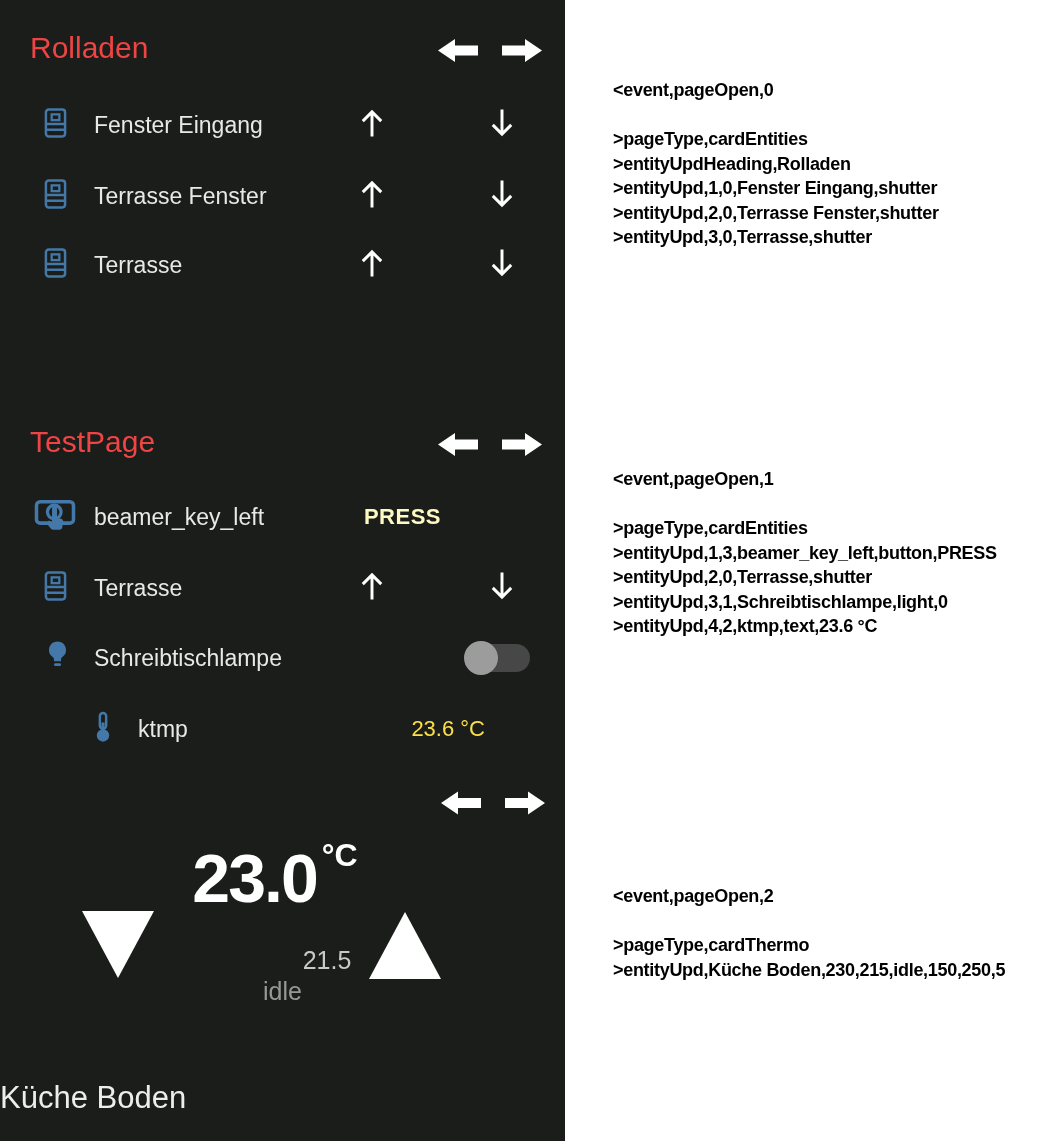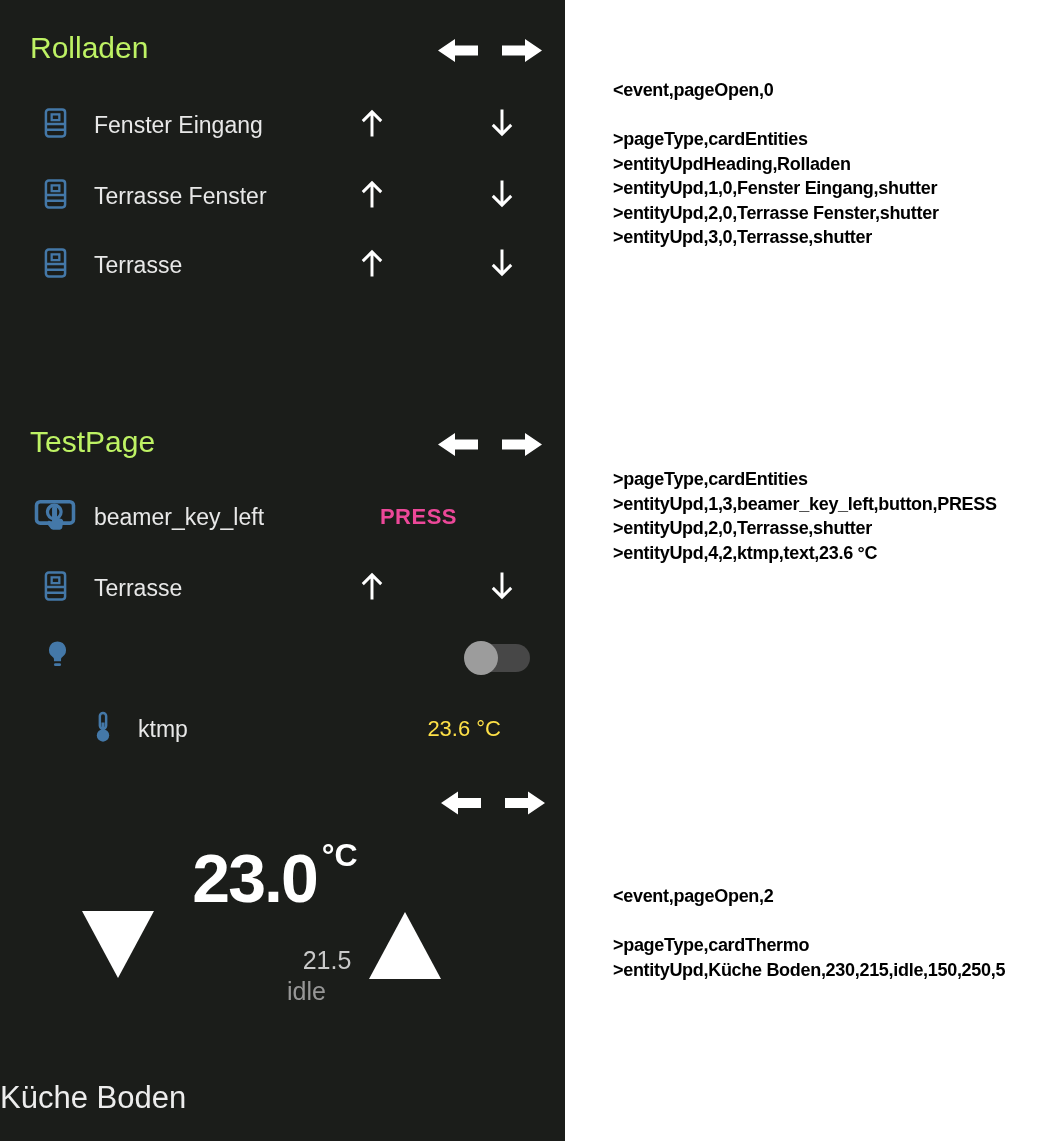--- a/index.html
+++ b/index.html
@@ -3,48 +3,48 @@
 <meta charset="utf-8">
 <style>
   html,body{margin:0;padding:0;}
   body{
     width:1045px;height:1141px;position:relative;background:#ffffff;
     font-family:"Liberation Sans", sans-serif;overflow:hidden;
   }
   
   .panel-col{position:absolute;left:0;top:0;width:565px;height:1141px;background:#1b1d1a;}
   .abs{position:absolute;}
-  .page-title{font-size:30px;color:#bef264;line-height:40px;}
+  .page-title{font-size:30px;color:#ef4444;line-height:40px;}
   .nav-arrows{position:absolute;display:flex;gap:24px;}
   .nav-arrows svg{display:block;}
   
-  .row{position:absolute;left:0;width:479px;height:44px;padding-left:16px;}
+  .row{position:absolute;left:0;width:479px;height:44px;}
   .row .ent-label{position:absolute;left:94px;top:50%;transform:translateY(-50%);
     font-size:23px;color:#e8e8e8;white-space:nowrap;}
   .icon{position:absolute;top:50%;transform:translateY(-50%);}
   .ctl{position:absolute;top:50%;transform:translateY(-50%);}
   .ctl-up{left:357px;} .ctl-stop{left:425px;} .ctl-down{left:487px;}
   .stop-square{width:22px;height:22px;background:#ffffff;}
   .press-label{position:absolute;right:38px;top:50%;transform:translateY(-50%);
-    font-size:22px;font-weight:bold;color:#ec4899;letter-spacing:.5px;}
+    font-size:22px;font-weight:bold;color:#fef9c3;letter-spacing:.5px;}
   .value-label{position:absolute;right:38px;top:50%;transform:translateY(-50%);
     font-size:22px;color:#fde047;}
   
   .toggle{position:absolute;left:464px;top:50%;transform:translateY(-50%);width:66px;height:34px;}
   .toggle .track{position:absolute;right:0;top:3px;width:60px;height:28px;border-radius:14px;background:#474747;}
   .toggle .knob{position:absolute;left:0;top:0;width:34px;height:34px;border-radius:50%;background:#9c9c9c;}
   
   .temp-row{position:absolute;left:0;top:838px;width:550px;text-align:center;color:#ffffff;white-space:nowrap;}
   .temp-big{font-size:68px;font-weight:bold;letter-spacing:-2px;line-height:80px;}
   .temp-unit{font-size:32px;font-weight:bold;position:relative;top:-36px;margin-left:5px;}
   .tri{width:0;height:0;position:absolute;}
   .tri-down{left:82px;top:911px;border-left:36px solid transparent;border-right:36px solid transparent;border-top:67px solid #ffffff;}
   .tri-up{left:369px;top:912px;border-left:36px solid transparent;border-right:36px solid transparent;border-bottom:67px solid #ffffff;}
   .setpoint{position:absolute;left:0;top:946px;width:654px;text-align:center;font-size:25px;color:#c9c9c9;}
-  .hvac-state{position:absolute;left:0;top:977px;width:565px;text-align:center;font-size:25px;color:#979797;padding-left:24px;}
+  .hvac-state{position:absolute;left:0;top:977px;width:565px;text-align:center;font-size:25px;color:#979797;}
   .thermo-title{position:absolute;left:0;top:1080px;width:532px;font-size:31px;color:#ededed;}
   
   .log{position:absolute;left:613px;font-size:18px;font-weight:bold;color:#000000;
     line-height:24.5px;letter-spacing:-0.3px;white-space:nowrap;}
   .log .open{margin-bottom:24.5px;}
 </style>
 </head>
 <body>
 
 <div class="panel-col">
@@ -183,20 +183,21 @@
     </span>
   </div>
 
   <div class="row" style="top:636px;">
     <span class="icon" style="left:45px;">
       <svg width="25" height="34" viewBox="0 0 24 32">
         <path d="M12 2 a8.2 8.2 0 0 0-4.4 15.1 c.6 .4 1 1 1 1.7 V21 h6.8 v-2.2 c0-.7 .4-1.3 1-1.7 A8.2 8.2 0 0 0 12 2 z" fill="#4478a8"></path>
         <rect x="8.6" y="23" width="6.8" height="2.6" rx="1.3" fill="#4478a8"></rect>
       </svg>
     </span>
+    <span class="ent-label">Schreibtischlampe</span>
     <span class="toggle">
       <span class="track"></span>
       <span class="knob"></span>
     </span>
   </div>
 
   <div class="row" style="top:707px;margin-left:44px;">
     <span class="icon" style="left:50px;">
       <svg width="18" height="33" viewBox="0 0 16 28">
         <rect x="5.2" y="1.5" width="5.6" height="14" rx="2.8" fill="none" stroke="#4478a8" stroke-width="2.2"></rect>
@@ -237,23 +238,25 @@
 <div class="log" style="top:78px;">
   <div class="open">&lt;event,pageOpen,0</div>
   <div>&gt;pageType,cardEntities</div>
   <div>&gt;entityUpdHeading,Rolladen</div>
   <div>&gt;entityUpd,1,0,Fenster Eingang,shutter</div>
   <div>&gt;entityUpd,2,0,Terrasse Fenster,shutter</div>
   <div>&gt;entityUpd,3,0,Terrasse,shutter</div>
 </div>
 
 <div class="log" style="top:467px;">
+  <div class="open">&lt;event,pageOpen,1</div>
   <div>&gt;pageType,cardEntities</div>
   <div>&gt;entityUpd,1,3,beamer_key_left,button,PRESS</div>
   <div>&gt;entityUpd,2,0,Terrasse,shutter</div>
+  <div>&gt;entityUpd,3,1,Schreibtischlampe,light,0</div>
   <div>&gt;entityUpd,4,2,ktmp,text,23.6 °C</div>
 </div>
 
 <div class="log" style="top:884px;">
   <div class="open">&lt;event,pageOpen,2</div>
   <div>&gt;pageType,cardThermo</div>
   <div>&gt;entityUpd,Küche Boden,230,215,idle,150,250,5</div>
 </div>
 
 </body></html>

